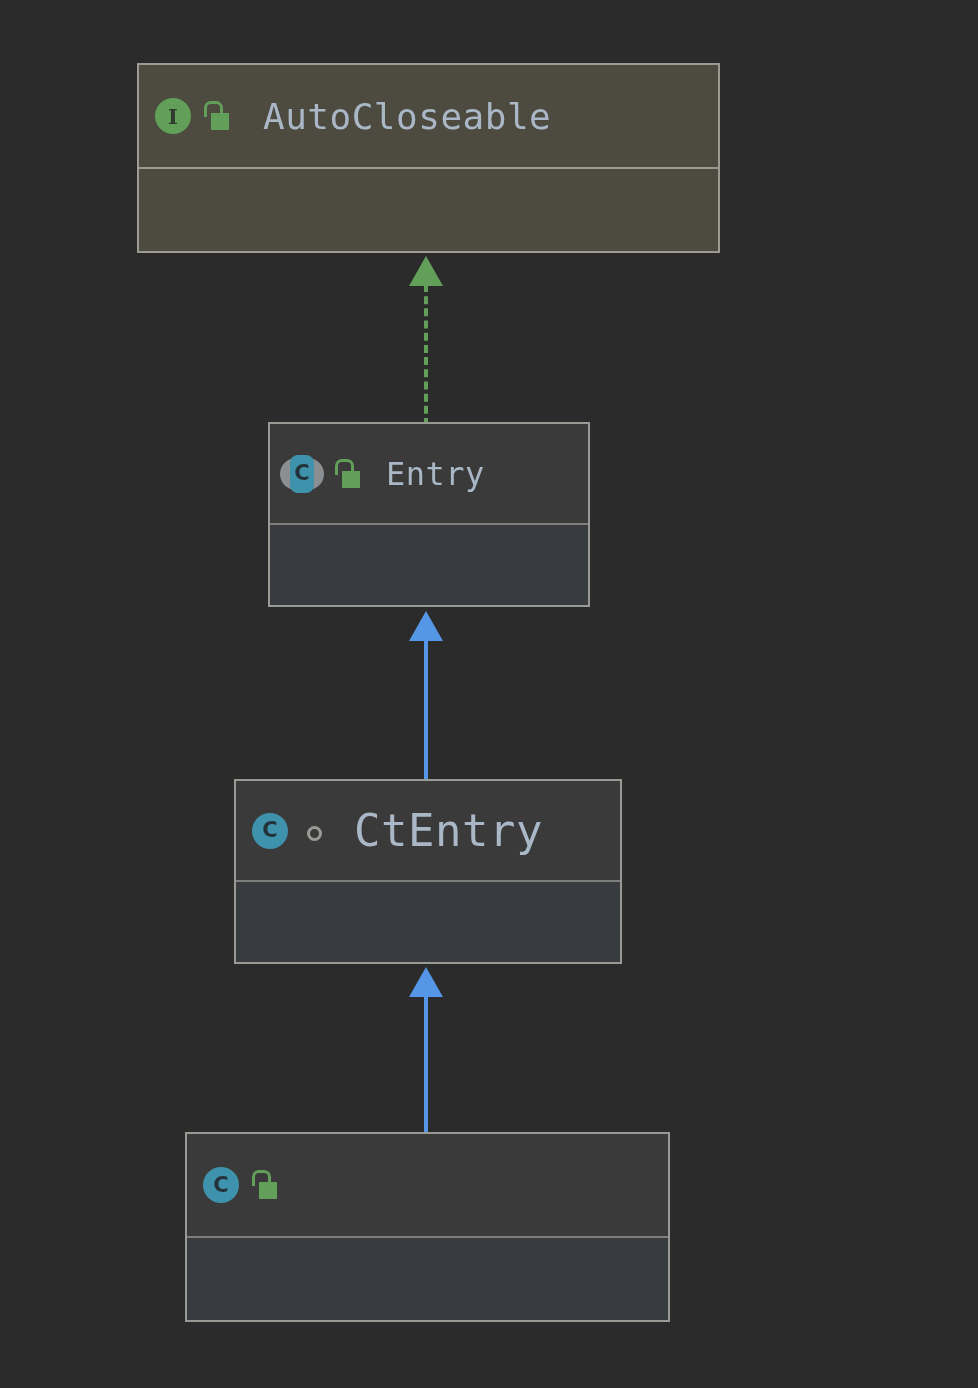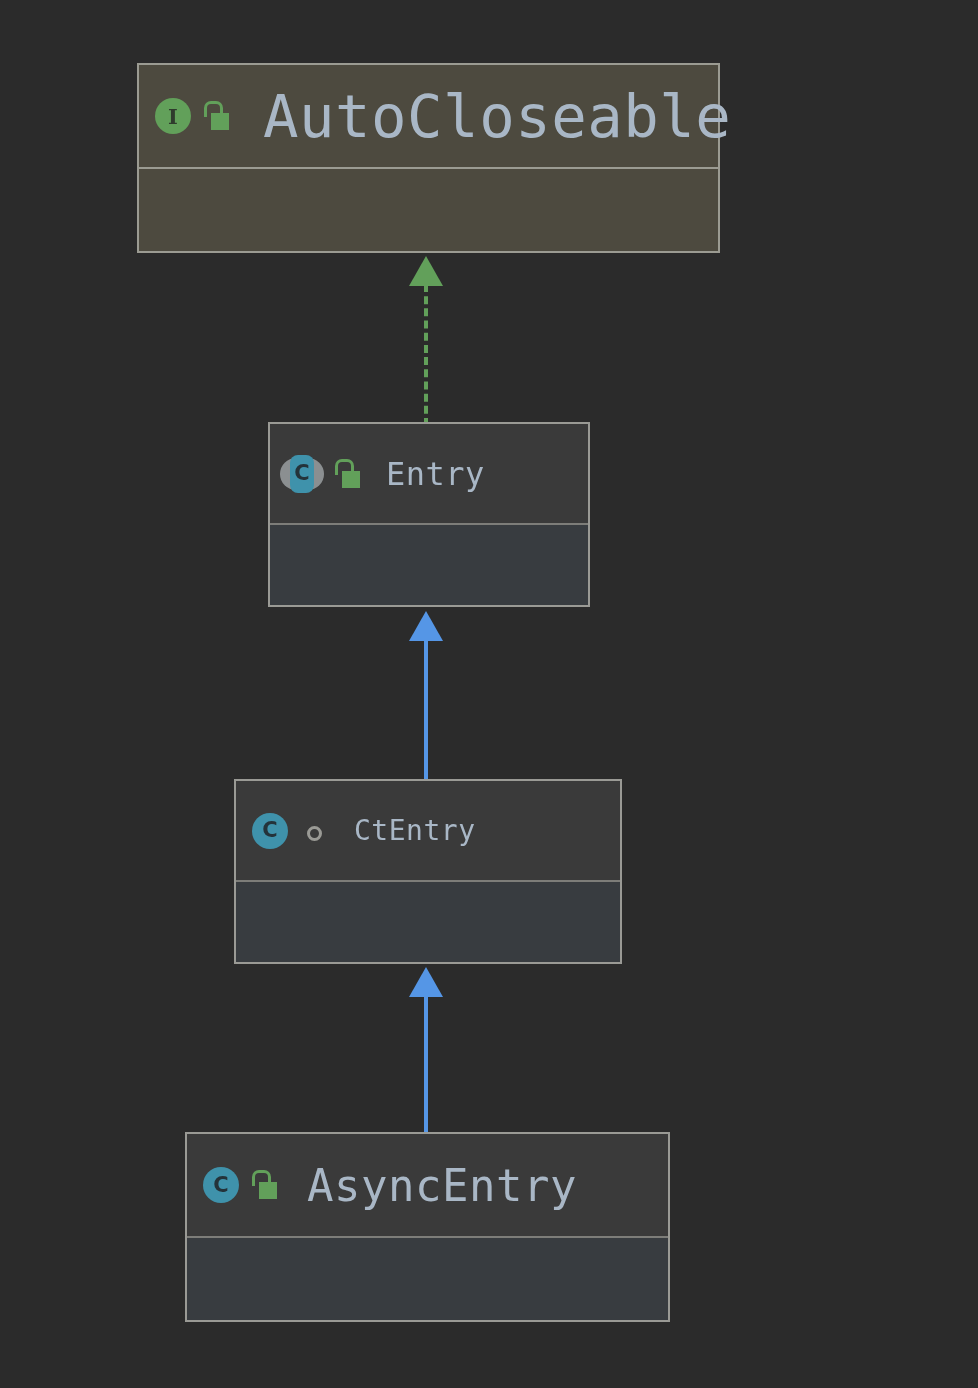--- a/index.html
+++ b/index.html
@@ -205,21 +205,21 @@
     <div class="conn-line solid-blue" style="left:14px; top:28px; height:142px;"></div>
   </div>
 
   <div class="uml-node olive iface-node" style="left:137px; top:63px; width:583px; height:190px;">
     <div class="node-header">
       <span class="icon-slot icon-interface">I</span>
       <span class="icon-slot icon-padlock" style="margin-left:12px;">
         <span class="shackle"></span>
           <span class="lockbody"></span>
       </span>
-      <span class="node-title" style="font-size:59px; margin-left:34px;">AutoCloseable</span>
+      <span class="node-title" style="font-size:36px; margin-left:34px;">AutoCloseable</span>
     </div>
     <div class="node-body"></div>
   </div>
 
   <div class="uml-node" style="left:268px; top:422px; width:322px; height:185px;">
     <div class="node-header" style="padding-left:10px;">
       <span class="icon-slot icon-abstract-class">
         <span class="arc-l"></span>
           <span class="arc-r"></span>
         <span class="core">C</span>
@@ -232,30 +232,29 @@
     </div>
     <div class="node-body"></div>
   </div>
 
   <div class="uml-node" style="left:234px; top:779px; width:388px; height:185px;">
     <div class="node-header">
       <span class="icon-slot icon-class">C</span>
       <span class="icon-slot icon-package-private" style="margin-left:14px;">
         <span class="ring"></span>
       </span>
-      <span class="node-title" style="font-size:28px; margin-left:26px;">CtEntry</span>
+      <span class="node-title" style="font-size:44px; margin-left:26px;">CtEntry</span>
     </div>
     <div class="node-body"></div>
   </div>
 
   <div class="uml-node" style="left:185px; top:1132px; width:485px; height:190px;">
     <div class="node-header">
       <span class="icon-slot icon-class">C</span>
       <span class="icon-slot icon-padlock" style="margin-left:12px;">
         <span class="shackle"></span>
           <span class="lockbody"></span>
       </span>
-      <span class="node-title" style="font-size:44px; margin-left:30px;">AsyncEntry</span>
     </div>
     <div class="node-body"></div>
   </div>
 
 </div>
 
 </body></html>

